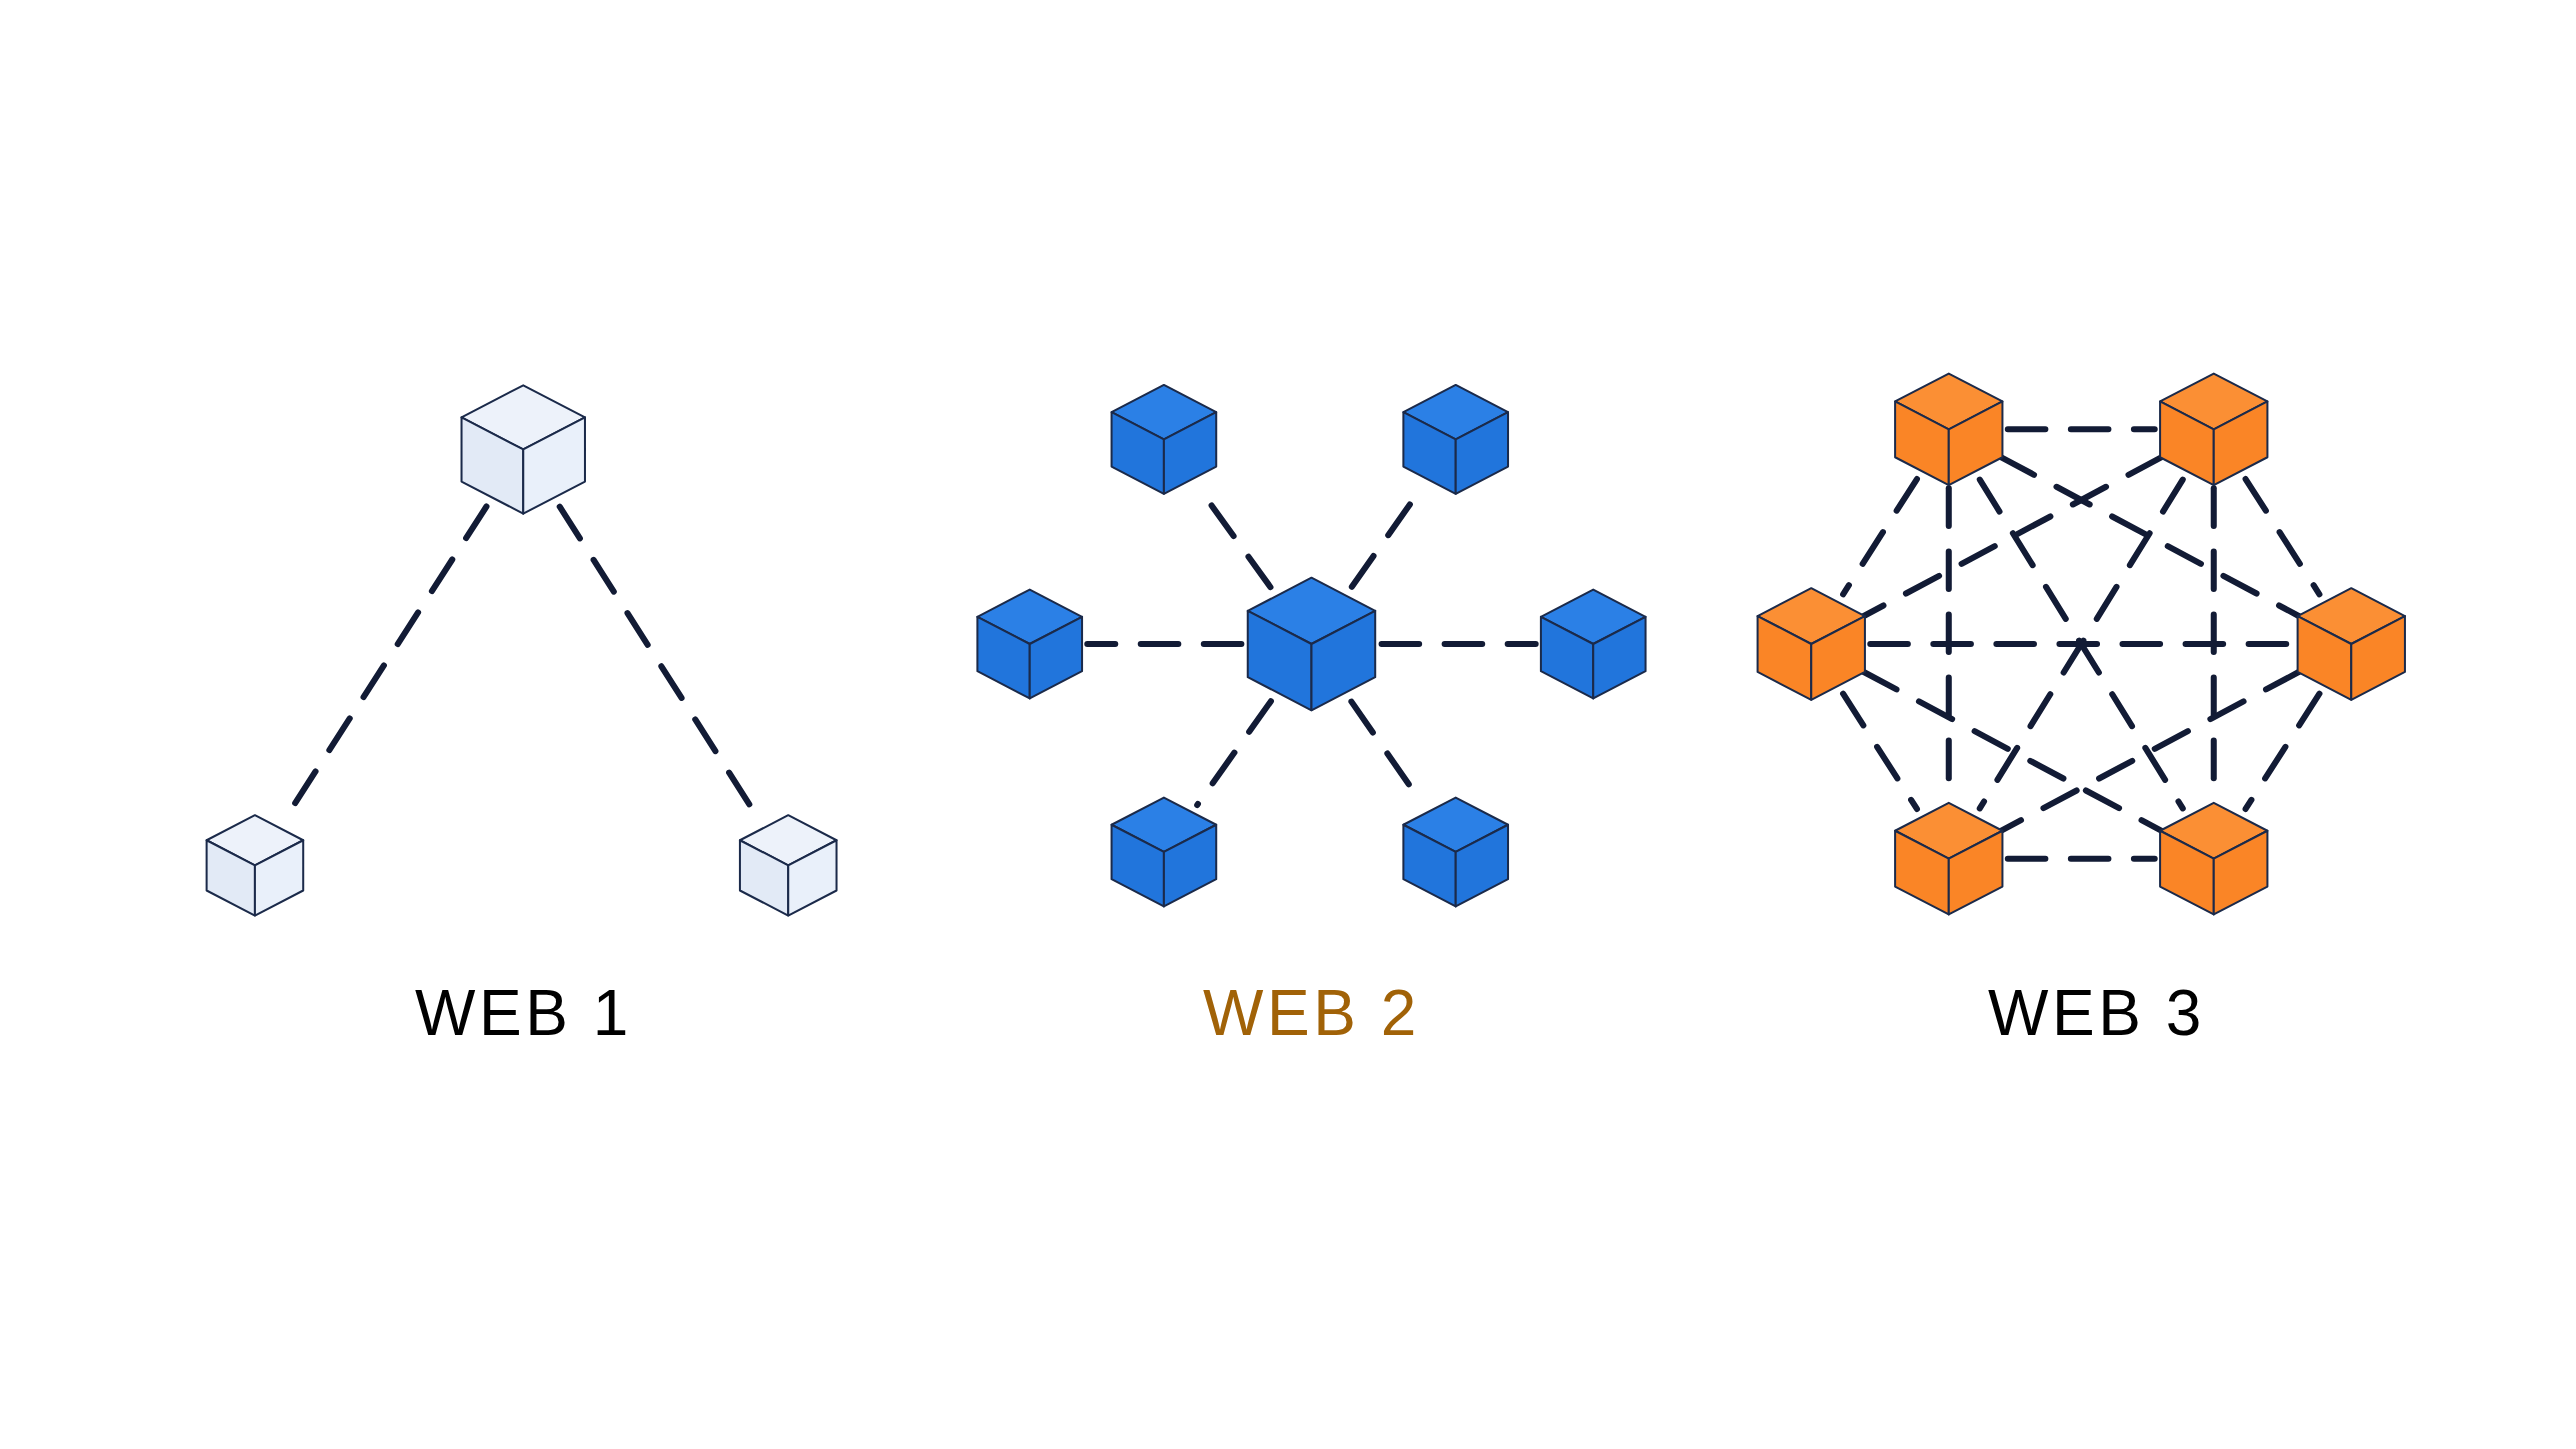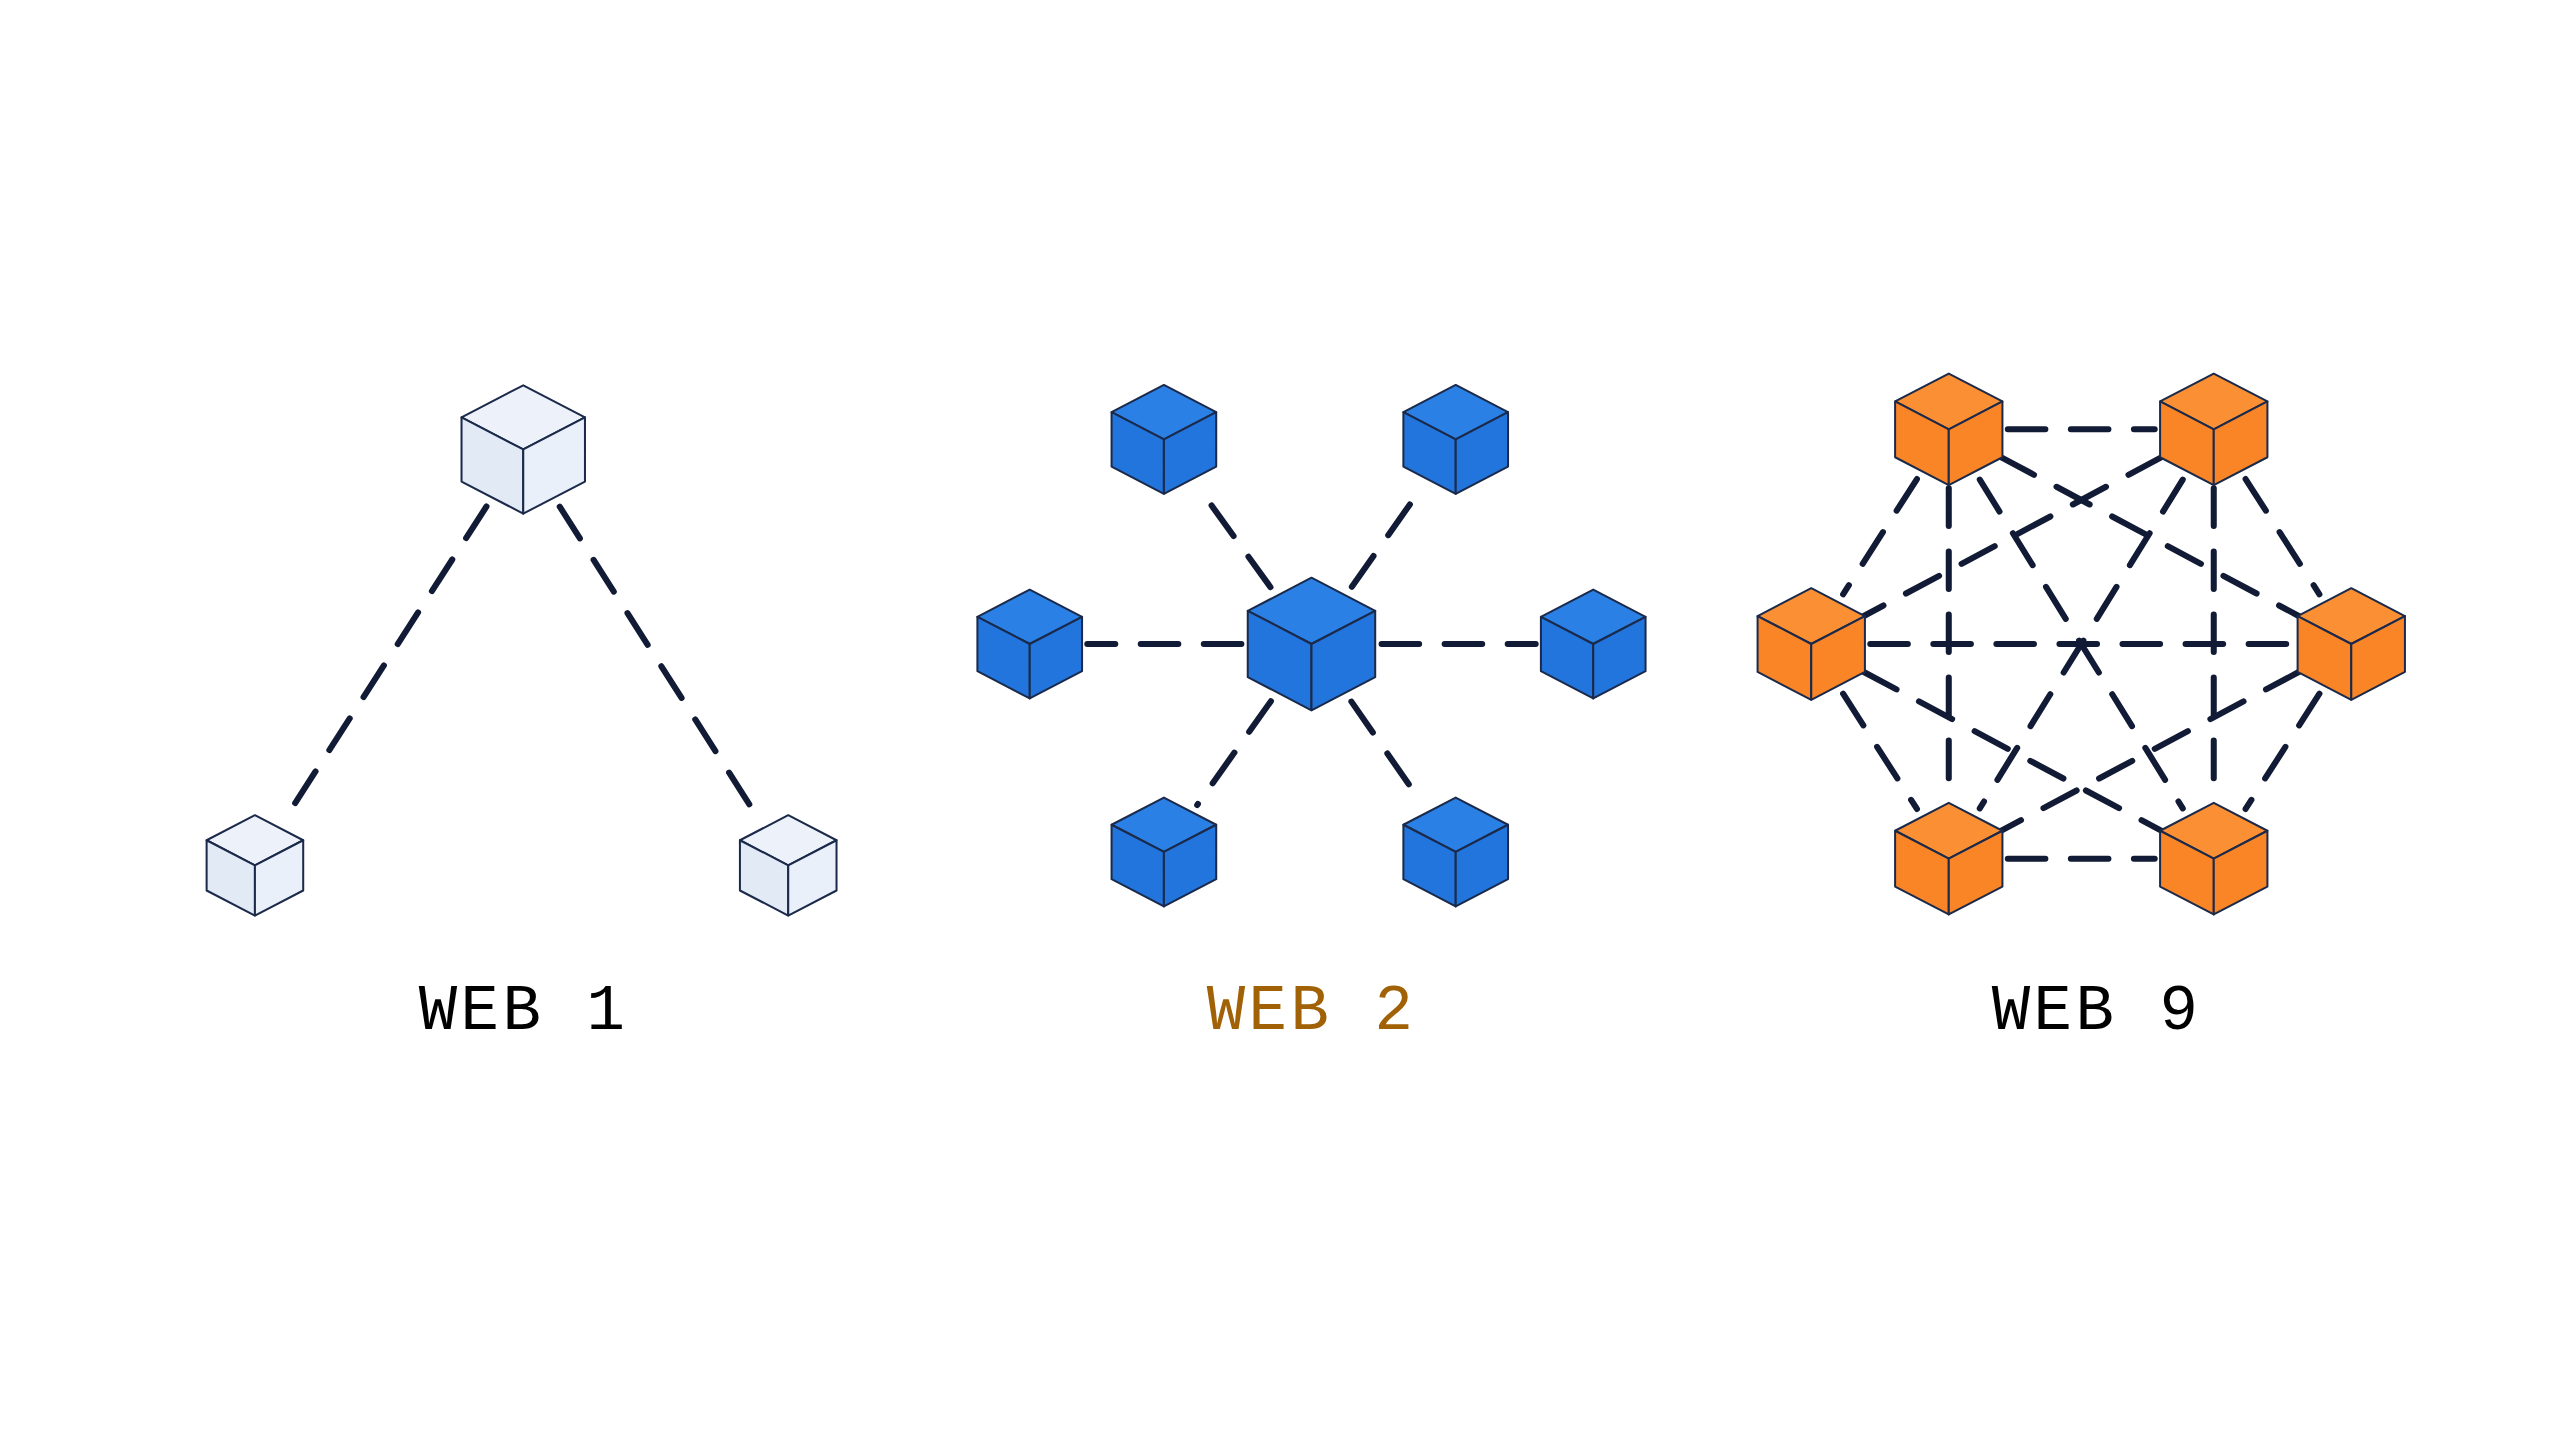--- a/index.html
+++ b/index.html
@@ -21,21 +21,21 @@
     background: #ffffff;
   }
   .panel-svg {
     display: block;
   }
   .panel-label {
     position: absolute;
     left: 0;
     width: 100%;
     text-align: center;
-    font-family: Liberation Mono, monospace;
+    font-family: Liberation Sans, sans-serif;
     font-weight: 300;
     letter-spacing: 0.055em;
     color: #000000;
     white-space: nowrap;
     -webkit-font-smoothing: antialiased;
   }
 </style>
 </head>
 <body>
 
@@ -159,16 +159,16 @@
             <polygon points="3300.00,1196.80 3380.00,1238.40 3300.00,1280.00 3220.00,1238.40" fill="#FB8F34" stroke="#1B2A4A" stroke-width="3" stroke-linejoin="round"></polygon>
             <polygon points="3220.00,1238.40 3300.00,1280.00 3300.00,1363.20 3220.00,1321.60" fill="#FA8526" stroke="#1B2A4A" stroke-width="3" stroke-linejoin="round"></polygon>
             <polygon points="3380.00,1238.40 3300.00,1280.00 3300.00,1363.20 3380.00,1321.60" fill="#FA8526" stroke="#1B2A4A" stroke-width="3" stroke-linejoin="round"></polygon>
           </g>
         </g>
       </g>
     </svg>
   <div id="labels">
       <div class="panel-label" style="top: 976px; font-size: 64px; color: rgb(0, 0, 0); left: 121px; width: 805px;">WEB 1</div>
       <div class="panel-label" style="top: 976px; font-size: 64px; color: #a16207; left: 909px; width: 805px;">WEB 2</div>
-      <div class="panel-label" style="top: 976px; font-size: 64px; color: rgb(0, 0, 0); left: 1694px; width: 805px;">WEB 9</div>
+      <div class="panel-label" style="top: 976px; font-size: 64px; color: rgb(0, 0, 0); left: 1694px; width: 805px;">WEB 3</div>
     </div>
 </div>
 
 
 </body></html>

